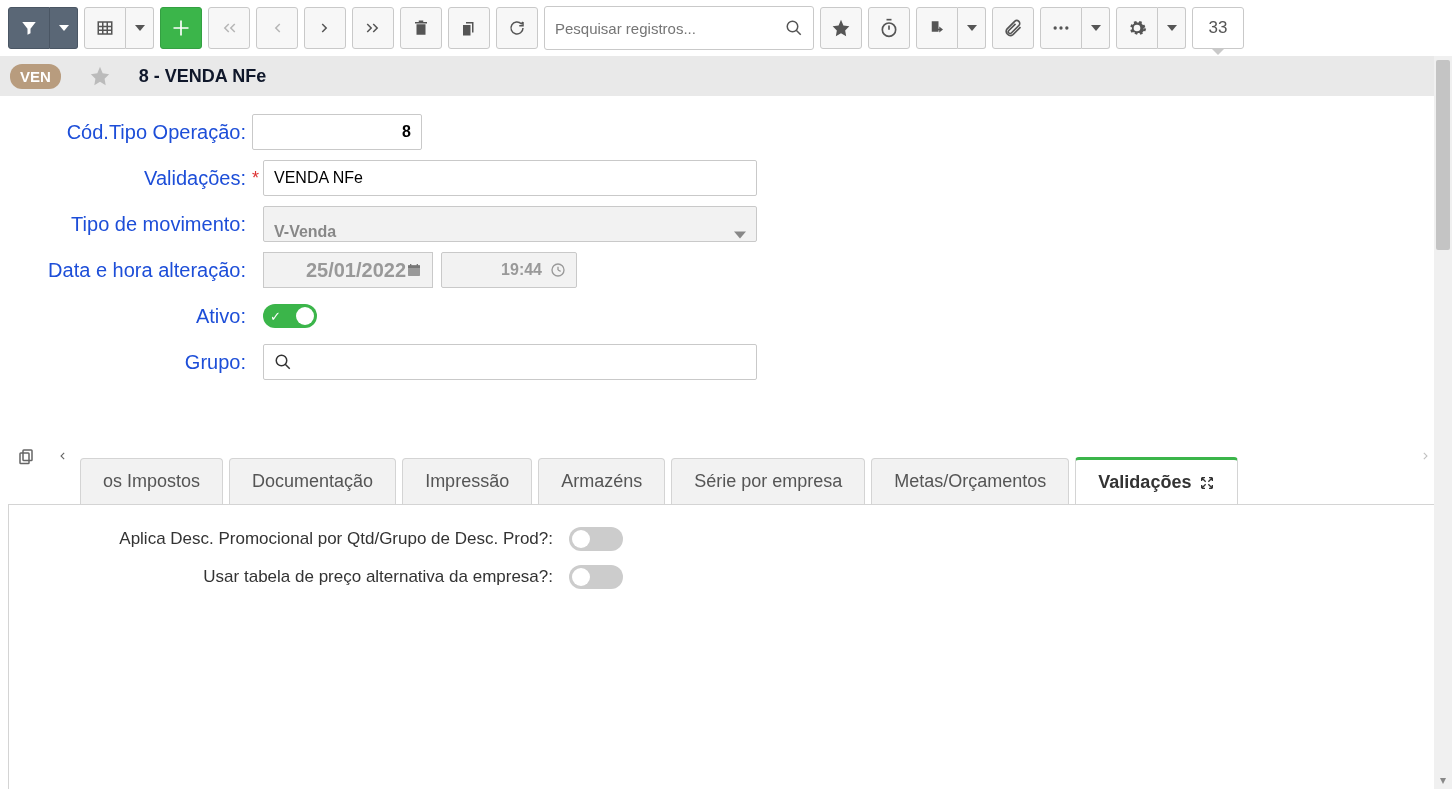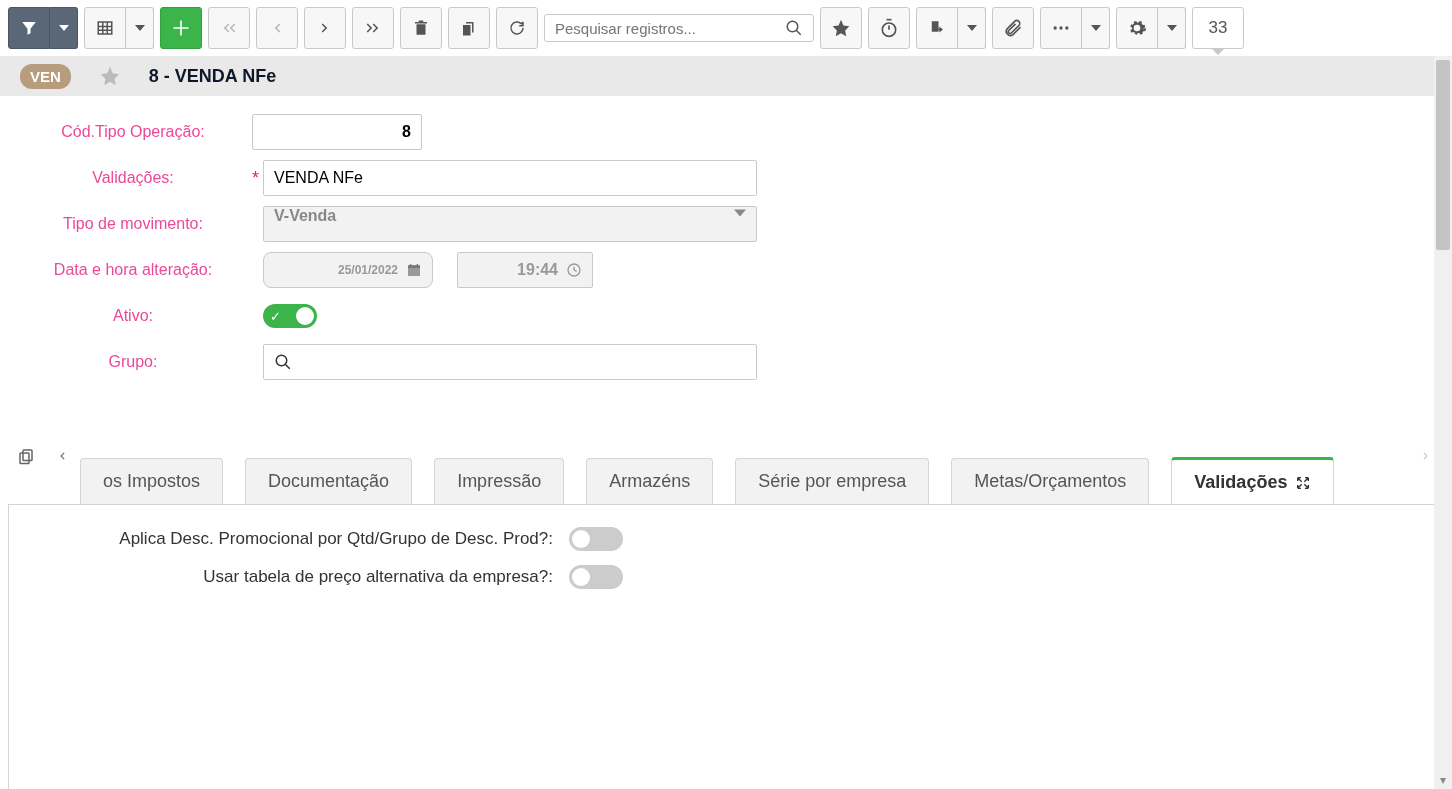--- a/index.html
+++ b/index.html
@@ -8,57 +8,57 @@
 .app { display: flex; flex-direction: column; height: 789px; width: 1452px; position: relative; }
 
 
 .toolbar { display: flex; align-items: center; gap: 6px; padding: 6px 8px; background: #fff; border-bottom: 0px; height: 56px; }
 .tb-btn { display: flex; align-items: center; justify-content: center; width: 42px; height: 42px; border: 1px solid #c9c9c9; border-radius: 3px; background: #f7f7f7; cursor: pointer; color: #555; }
 .tb-btn.dark { background: #5a6776; color: #fff; border-color: #4a5664; }
 .tb-btn.green { background: #3bb54a; color: #fff; border-color: #34a042; }
 .tb-split { display: flex; }
 .tb-split .tb-btn:first-child { border-top-right-radius: 0; border-bottom-right-radius: 0; }
 .tb-split .tb-btn:last-child { border-top-left-radius: 0; border-bottom-left-radius: 0; border-left: none; width: 28px; }
-.tb-search { flex: 1; display: flex; align-items: center; border: 1px solid #c9c9c9; border-radius: 3px; background: #fff; height: 28px; padding: 0 10px; max-width: 270px; }
+.tb-search { flex: 1; display: flex; align-items: center; border: 1px solid #c9c9c9; border-radius: 3px; background: #fff; height: 44px; padding: 0 10px; max-width: 270px; }
 .tb-search input { flex: 1; border: none; outline: none; font-size: 15px; color: #666; background: transparent; }
 .tb-count { display: flex; align-items: center; justify-content: center; min-width: 52px; height: 42px; border: 1px solid #c9c9c9; border-radius: 3px; background: #fff; font-size: 17px; color: #555; position: relative; }
 .tb-count::after { content: ""; position: absolute; bottom: -7px; left: 50%; transform: translateX(-50%); width: 0; height: 0; border-left: 7px solid transparent; border-right: 7px solid transparent; border-top: 7px solid #c9c9c9; }
 
 
-.header-bar { display: flex; align-items: center; background: #e9e9e9; padding: 4px 20px; height: 40px; gap: 28px; }
+.header-bar { display: flex; align-items: center; background: #e9e9e9; padding: 4px 10px; height: 40px; gap: 28px; }
 .badge { background: #b89c7e; color: #fff; font-weight: bold; padding: 4px 10px; border-radius: 12px; font-size: 15px; }
 .star-icon { color: #bbb; font-size: 22px; cursor: pointer; }
 .header-title { font-weight: bold; font-size: 18px; color: #0f172a; }
 
 
 .content { display: flex; flex: 1; overflow: hidden; }
 .main { flex: 1; overflow-y: auto; padding: 0; }
 
 
 .form { padding: 18px 20px 10px 20px; }
 .form-row { display: flex; align-items: center; margin-bottom: 10px; min-height: 36px; }
-.form-label { width: 232px; text-align: center; padding-right: 6px; font-size: 16px; color: #ec4899; }
+.form-label { width: 232px; text-align: right; padding-right: 6px; font-size: 20px; color: #1d4ed8; }
 .req { color: #d33; font-size: 18px; padding-right: 4px; }
 .form-input { border: 1px solid #c9c9c9; border-radius: 2px; padding: 6px 10px; font-size: 16px; height: 36px; background: #fff; }
 .form-input.num { width: 170px; text-align: right; font-weight: bold; }
 .form-input.text { width: 494px; font-weight: normal; }
-.form-select { width: 494px; height: 36px; border: 1px solid #c9c9c9; border-radius: 2px; padding: 0 10px; background: #f2f2f2; color: #888; font-size: 16px; font-weight: bold; display: flex; align-items: flex-start; justify-content: space-between; cursor: pointer; }
-.date-box { width: 170px; height: 36px; border: 1px solid #c9c9c9; border-radius: 8px; background: #f2f2f2; color: #999; font-size: 12px; display: flex; align-items: center; justify-content: flex-end; padding: 0 10px; gap: 8px; font-weight: bold; }
-.time-box { width: 136px; height: 36px; border: 1px solid #c9c9c9; border-radius: 2px; background: #f2f2f2; color: #999; font-size: 16px; display: flex; align-items: center; justify-content: flex-end; padding: 0 10px; gap: 8px; margin-left: 24px; font-weight: bold; }
+.form-select { width: 494px; height: 36px; border: 1px solid #c9c9c9; border-radius: 2px; padding: 0 10px; background: #f2f2f2; color: #888; font-size: 16px; font-weight: bold; display: flex; align-items: flex-end; justify-content: space-between; cursor: pointer; }
+.date-box { width: 170px; height: 36px; border: 1px solid #c9c9c9; border-radius: 0; background: #f2f2f2; color: #999; font-size: 20px; display: flex; align-items: center; justify-content: flex-end; padding: 0 10px; gap: 0; font-weight: bold; }
+.time-box { width: 136px; height: 36px; border: 1px solid #c9c9c9; border-radius: 2px; background: #f2f2f2; color: #999; font-size: 16px; display: flex; align-items: center; justify-content: flex-end; padding: 0 10px; gap: 8px; margin-left: 8px; font-weight: bold; }
 .toggle { width: 54px; height: 24px; border-radius: 12px; background: #3bb54a; position: relative; cursor: pointer; display: flex; align-items: center; }
 .toggle .knob { width: 18px; height: 18px; border-radius: 50%; background: #fff; position: absolute; right: 3px; }
 .toggle .check { color: #fff; position: absolute; left: 7px; font-size: 13px; }
 .lookup { width: 494px; height: 36px; border: 1px solid #c9c9c9; border-radius: 2px; display: flex; align-items: center; padding: 0 10px; background: #fff; }
 .lookup span.val { flex: 1; font-weight: bold; font-size: 16px; }
 
 
 .tabs-wrap { display: flex; align-items: center; border-bottom: 0; padding: 0 8px; margin-top: 8px; position: relative; }
 .tab-nav { width: 36px; height: 46px; display: flex; align-items: center; justify-content: center; color: #666; cursor: pointer; font-size: 20px; }
 .tab-nav.copy { font-size: 18px; }
-.tabs { flex: 1; display: flex; gap: 22px; overflow: hidden; align-items: flex-end; }
+.tabs { flex: 1; display: flex; gap: 6px; overflow: hidden; align-items: flex-end; }
 .tab { padding: 12px 22px; background: #f2f2f2; border: 1px solid #d4d4d4; border-bottom: none; border-top-left-radius: 4px; border-top-right-radius: 4px; font-size: 18px; color: #555; cursor: pointer; white-space: nowrap; display: flex; align-items: center; gap: 8px; }
 .tab.active { background: #fff; border-top: 3px solid #3bb54a; font-weight: bold; color: #333; position: relative; top: 1px; margin-top: 48px; }
 .tab-panel { border: 1px solid #d4d4d4; border-top: none; margin: 0 8px; padding: 22px 20px; min-height: 360px; border-top: 1px solid #d4d4d4; }
 .panel-row { display: flex; align-items: center; margin-bottom: 14px; }
 .panel-label { width: 540px; text-align: right; padding-right: 16px; font-size: 17px; color: #333; }
 .toggle-off { width: 54px; height: 24px; border-radius: 12px; background: #ccc; position: relative; cursor: pointer; }
 .toggle-off .knob { width: 18px; height: 18px; border-radius: 50%; background: #fff; position: absolute; left: 3px; top: 3px; }
 
 
 .scroll-track { position: absolute; right: 0; top: 56px; bottom: 0; width: 18px; background: #f0f0f0; }

